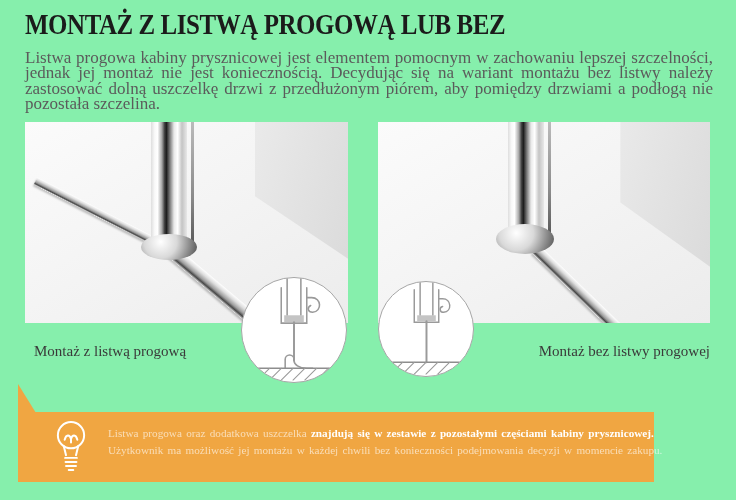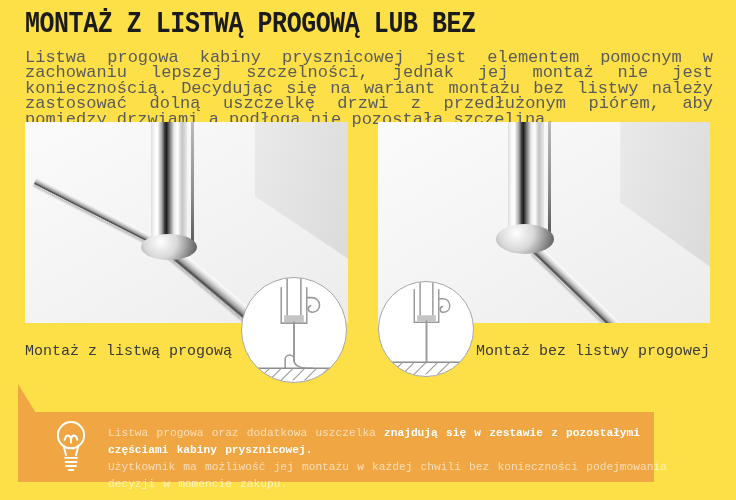--- a/index.html
+++ b/index.html
@@ -1,17 +1,17 @@
 <!DOCTYPE html>
 <html><head>
 <meta charset="utf-8">
 <style>
   html,body{margin:0;padding:0;background:#ffffff;}
-  #page{position:relative;width:736px;height:500px;background:#fde047;overflow:hidden;
-        font-family:Liberation Mono, monospace;}
+  #page{position:relative;width:736px;height:500px;background:#86efac;overflow:hidden;
+        font-family:Liberation Serif, serif;}
 
   
   .title{position:absolute;left:25px;top:8px;margin:0;font-size:29px;font-weight:700;
          color:#1b1b1b;letter-spacing:-0.5px;transform:scaleX(0.86);transform-origin:left top;
          white-space:nowrap;}
   .intro{position:absolute;left:25px;top:50px;width:688px;font-size:17px;line-height:15.4px;
          color:#5b5b5b;text-align:justify;margin:0;}
 
   
   .photo{position:absolute;top:122px;height:201px;overflow:hidden;
@@ -46,21 +46,21 @@
             transform-origin:0 50%;}
 
   
   .inset{position:absolute;background:#ffffff;border:1.5px solid #a6a6a6;border-radius:50%;
          overflow:hidden;box-sizing:border-box;}
   .inset-left{left:241px;top:277px;width:106px;height:106px;}
   .inset-right{left:378px;top:281px;width:96px;height:96px;}
   .inset svg{display:block;width:100%;height:100%;}
 
   
-  .caption{position:absolute;top:343px;font-size:15px;color:#3a3a3a;}
+  .caption{position:absolute;top:343px;font-size:15px;color:#3a3a3a;margin-left:9px;}
   .caption-left{left:25px;}
   .caption-right{right:26px;text-align:left;}
 
   
   .note{position:absolute;left:18px;top:412px;width:636px;height:70px;background:#F0A642;}
   .note-fold{position:absolute;left:18px;top:384px;width:18px;height:29px;background:#F0A642;
              clip-path:polygon(0 0,0 100%,100% 100%);}
   .note-icon{position:absolute;left:30px;top:6px;width:46px;height:58px;}
   .note-text{position:absolute;left:90px;top:13px;width:592px;font-size:11.2px;
              line-height:17px;color:rgba(255,255,255,0.62);word-spacing:1.5px;}

